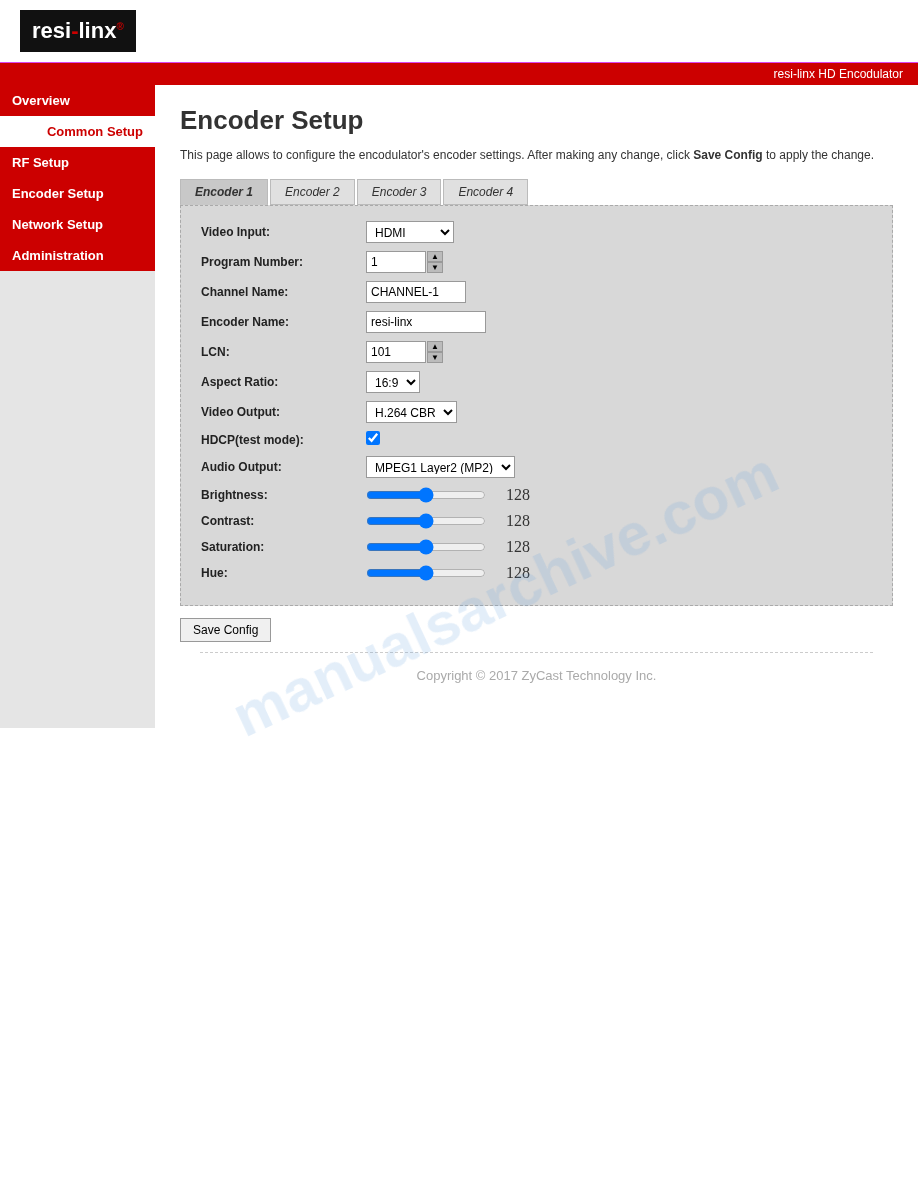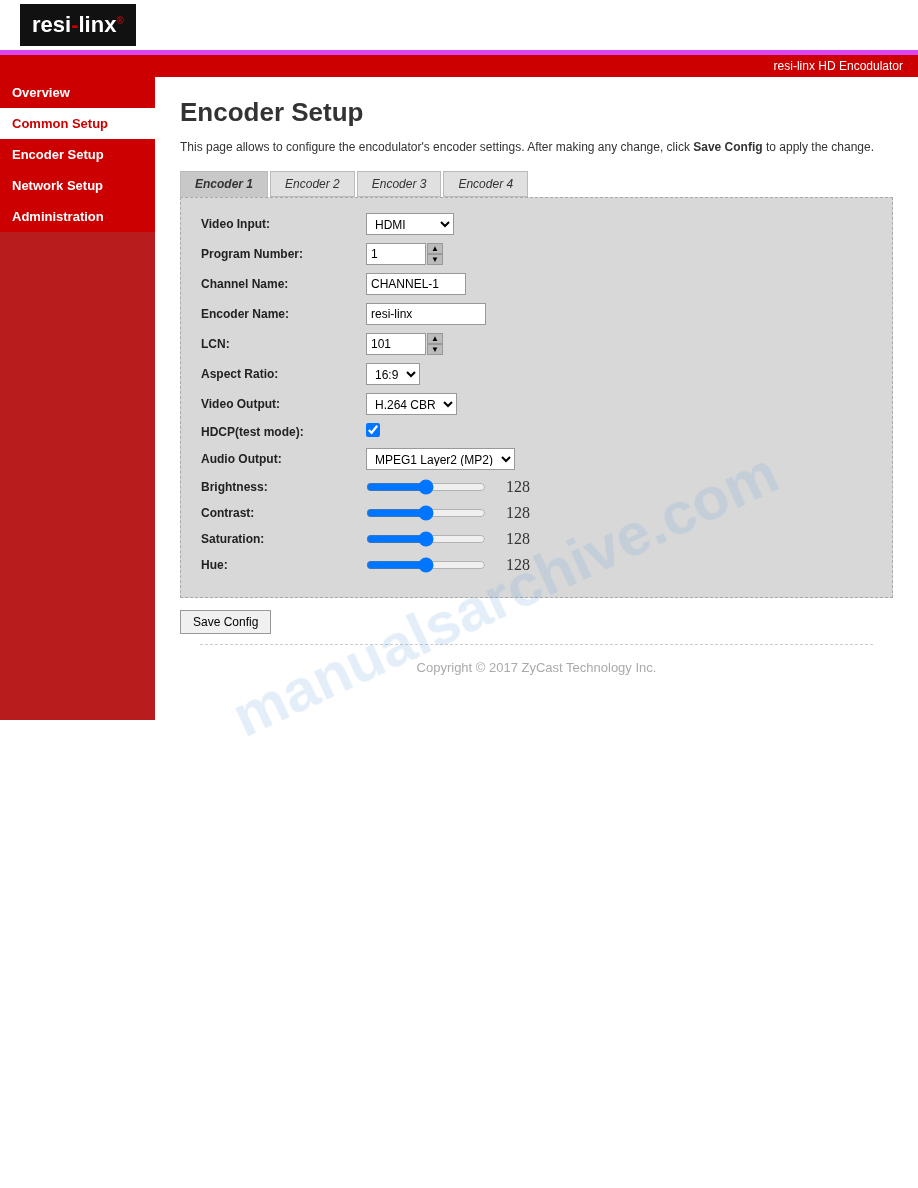--- a/index.html
+++ b/index.html
@@ -1,43 +1,43 @@
 <!DOCTYPE html>
 <html><head>
   <meta charset="utf-8">
   <style>
     * { margin: 0; padding: 0; box-sizing: border-box; }
     body { font-family: Arial, sans-serif; font-size: 13px; background: #fff; width: 918px; }
 
     
-    .header { background: #fff; padding: 4px 20px; border-bottom: 5px solid #d946ef; }
+    .header { background: #fff; padding: 10px 20px; border-bottom: 1px solid #d946ef; }
     .logo { display: inline-flex; align-items: center; background: #111; padding: 8px 12px; }
     .logo-text { color: #fff; font-size: 22px; font-weight: bold; font-family: Arial, sans-serif; }
     .logo-text span { color: #cc0000; }
     .logo-reg { color: #fff; font-size: 10px; vertical-align: super; }
 
     
     .top-bar { background: #cc0000; text-align: right; padding: 4px 15px; color: #fff; font-size: 12px; }
 
     
     .main-layout { display: flex; min-height: 600px; }
 
     
-    .sidebar { width: 155px; background: #b91c1c; flex-shrink: 0; }
+    .sidebar { width: 155px; background: #e5e5e5; flex-shrink: 0; }
     .sidebar-item {
       display: block;
       padding: 8px 12px;
       font-size: 13px;
       font-weight: bold;
       cursor: pointer;
       text-decoration: none;
       border-bottom: none;
     }
     .sidebar-item.red { background: #cc0000; color: #fff; }
-    .sidebar-item.white { background: #fff; color: #cc0000; }
+    .sidebar-item.white { background: #fff; color: #cc0000; text-align: right; }
 
     
     .content { flex: 1; padding: 20px 25px; background: #fff; }
     .page-title { font-size: 26px; font-weight: bold; color: #333; margin-bottom: 10px; }
     .page-desc { font-size: 12px; color: #333; margin-bottom: 15px; line-height: 1.5; }
     .page-desc strong { font-weight: bold; }
 
     
     .tabs { display: flex; border-bottom: none; margin-bottom: 0; }
     .tab {
@@ -145,20 +145,23 @@
 
 <div class="main-layout">
 
   <div class="sidebar">
     <a class="sidebar-item red" href="#">
       <span>Overview</span>
     </a>
     <a class="sidebar-item white" href="#">
       <span>Common Setup</span>
     </a>
+    <a class="sidebar-item red" href="#">
+      <span>RF Setup</span>
+    </a>
     <a class="sidebar-item red" style="background:#cc0000;color:#fff;font-weight:bold;" href="#">
       <span>Encoder Setup</span>
     </a>
     <a class="sidebar-item red" href="#">
       <span>Network Setup</span>
     </a>
     <a class="sidebar-item red" href="#">
       <span>Administration</span>
     </a>
   </div>

